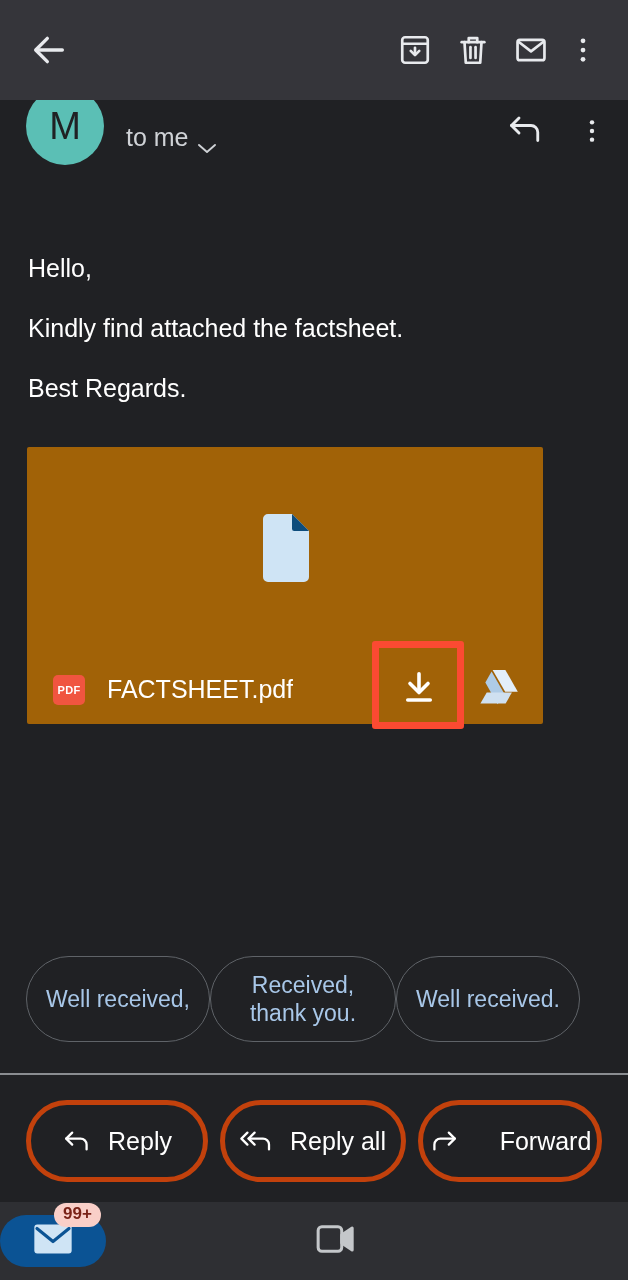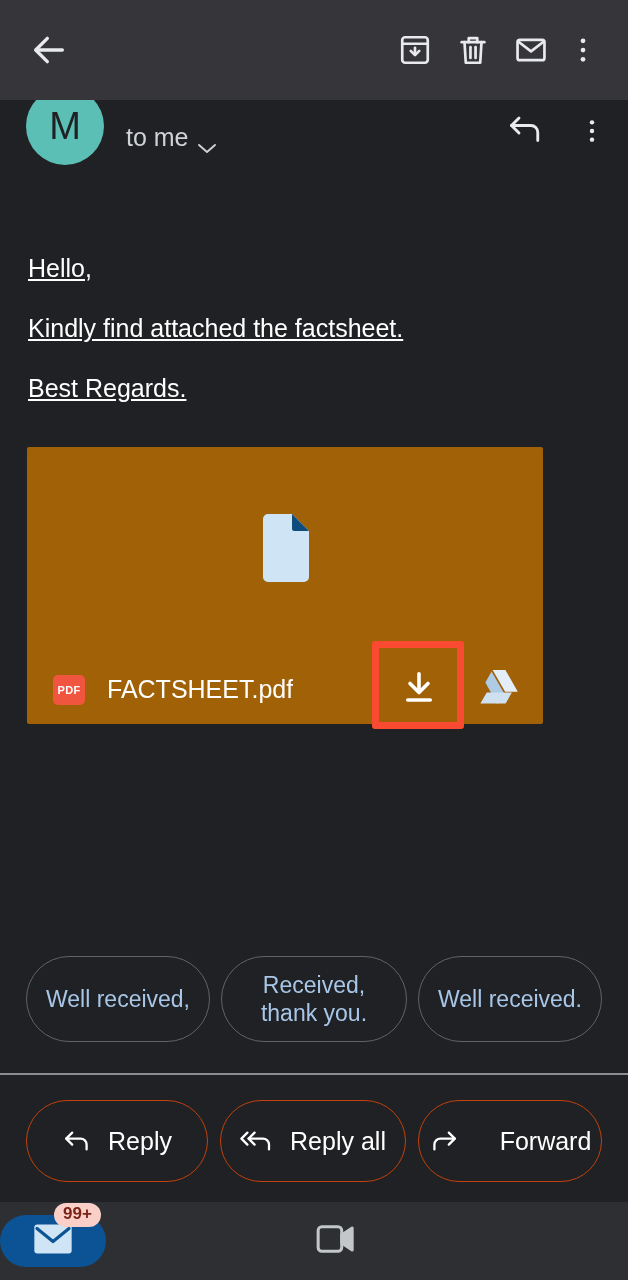--- a/index.html
+++ b/index.html
@@ -85,21 +85,20 @@
     top: 256px; left: 0;
     width: 628px;
     padding: 0 28px;
   }
   .body-line {
     font-size: 25px;
     color: #ffffff;
     line-height: 1;
     margin-bottom: 35px;
     white-space: nowrap;
-    text-decoration: underline;
   }
 
   
   .attach-card {
     position: absolute;
     top: 447px;
     left: 27px;
     width: 516px;
     height: 277px;
     background: #a16207;
@@ -175,21 +174,21 @@
   }
 
   
   .chips-row {
     position: absolute;
     top: 955px; left: 0;
     width: 628px;
     height: 88px;
     display: flex;
     align-items: center;
-    justify-content: space-between;
+    justify-content: flex-start;
     padding: 0 26px;
   }
   .chip {
     height: 86px;
     border: 1px solid #5f6368;
     border-radius: 43px;
     color: #a8c7e8;
     font-size: 23px;
     line-height: 1.22;
     text-align: center;
@@ -219,21 +218,21 @@
     top: 1100px; left: 0;
     width: 628px;
     height: 82px;
     display: flex;
     align-items: center;
     justify-content: space-between;
     padding: 0 26px;
   }
   .action-btn {
     height: 82px;
-    border: 1px solid #c2410c;
+    border: 5px solid #c2410c;
     border-radius: 41px;
     color: #ffffff;
     font-size: 25px;
     display: flex;
     align-items: center;
     justify-content: center;
     gap: 16px;
     background: transparent;
   }
   .act-0 { width: 182px; }

